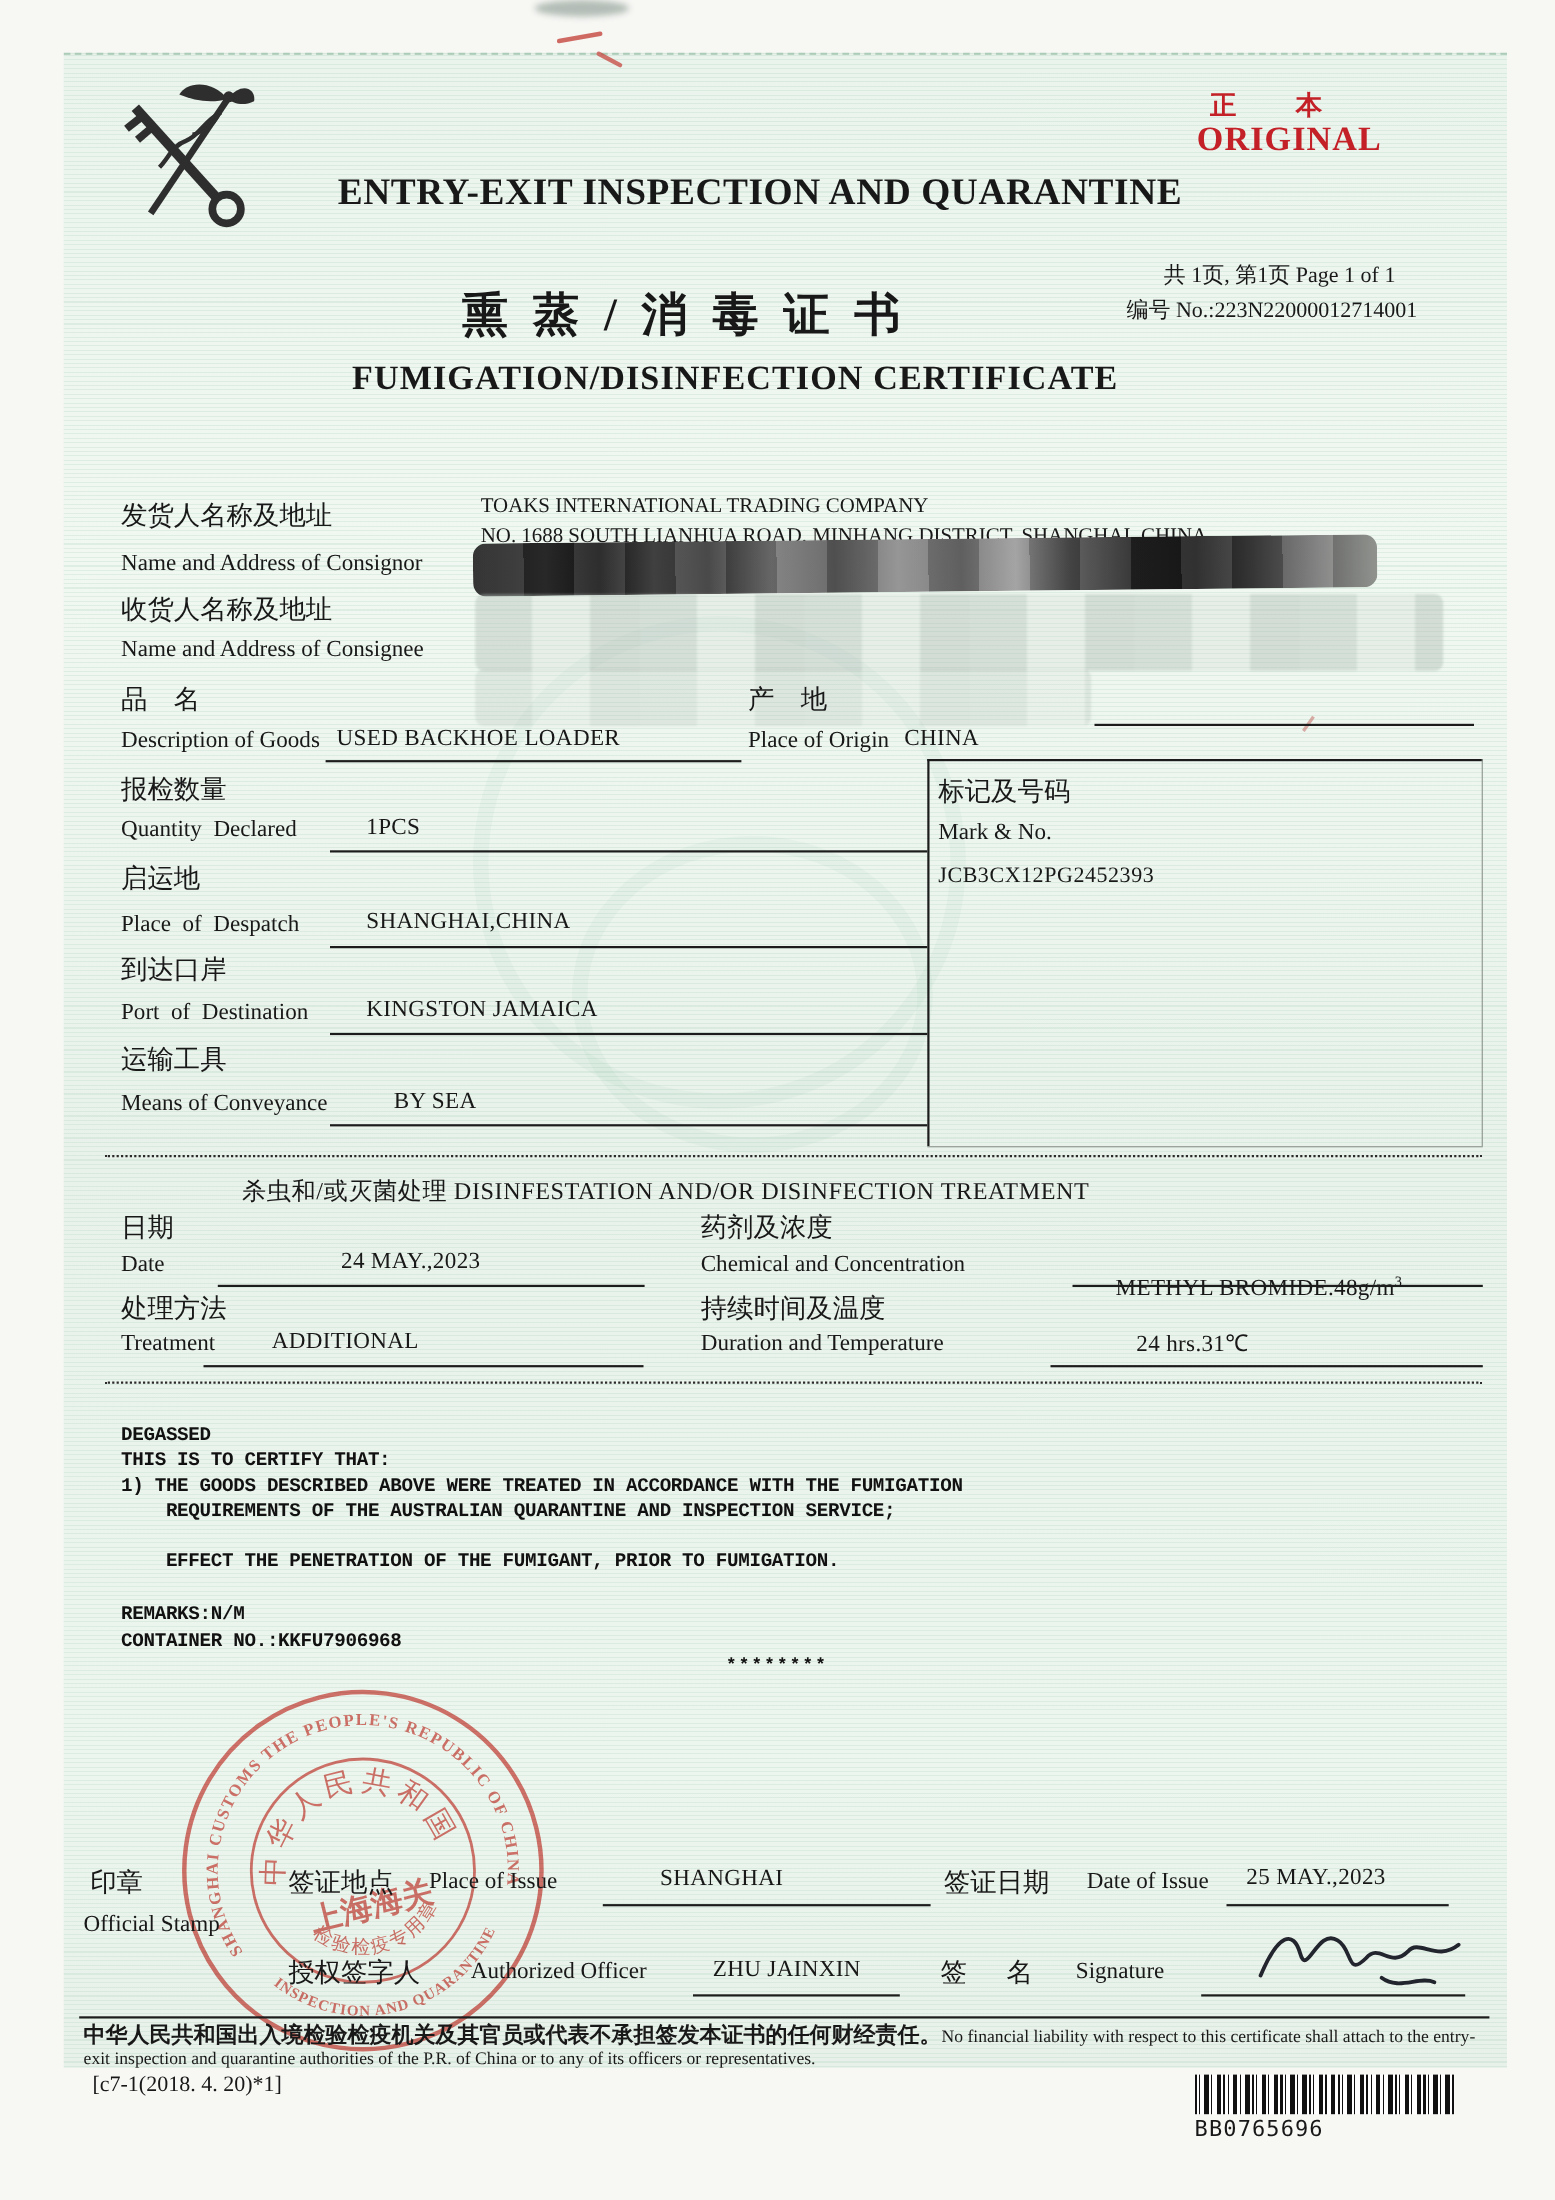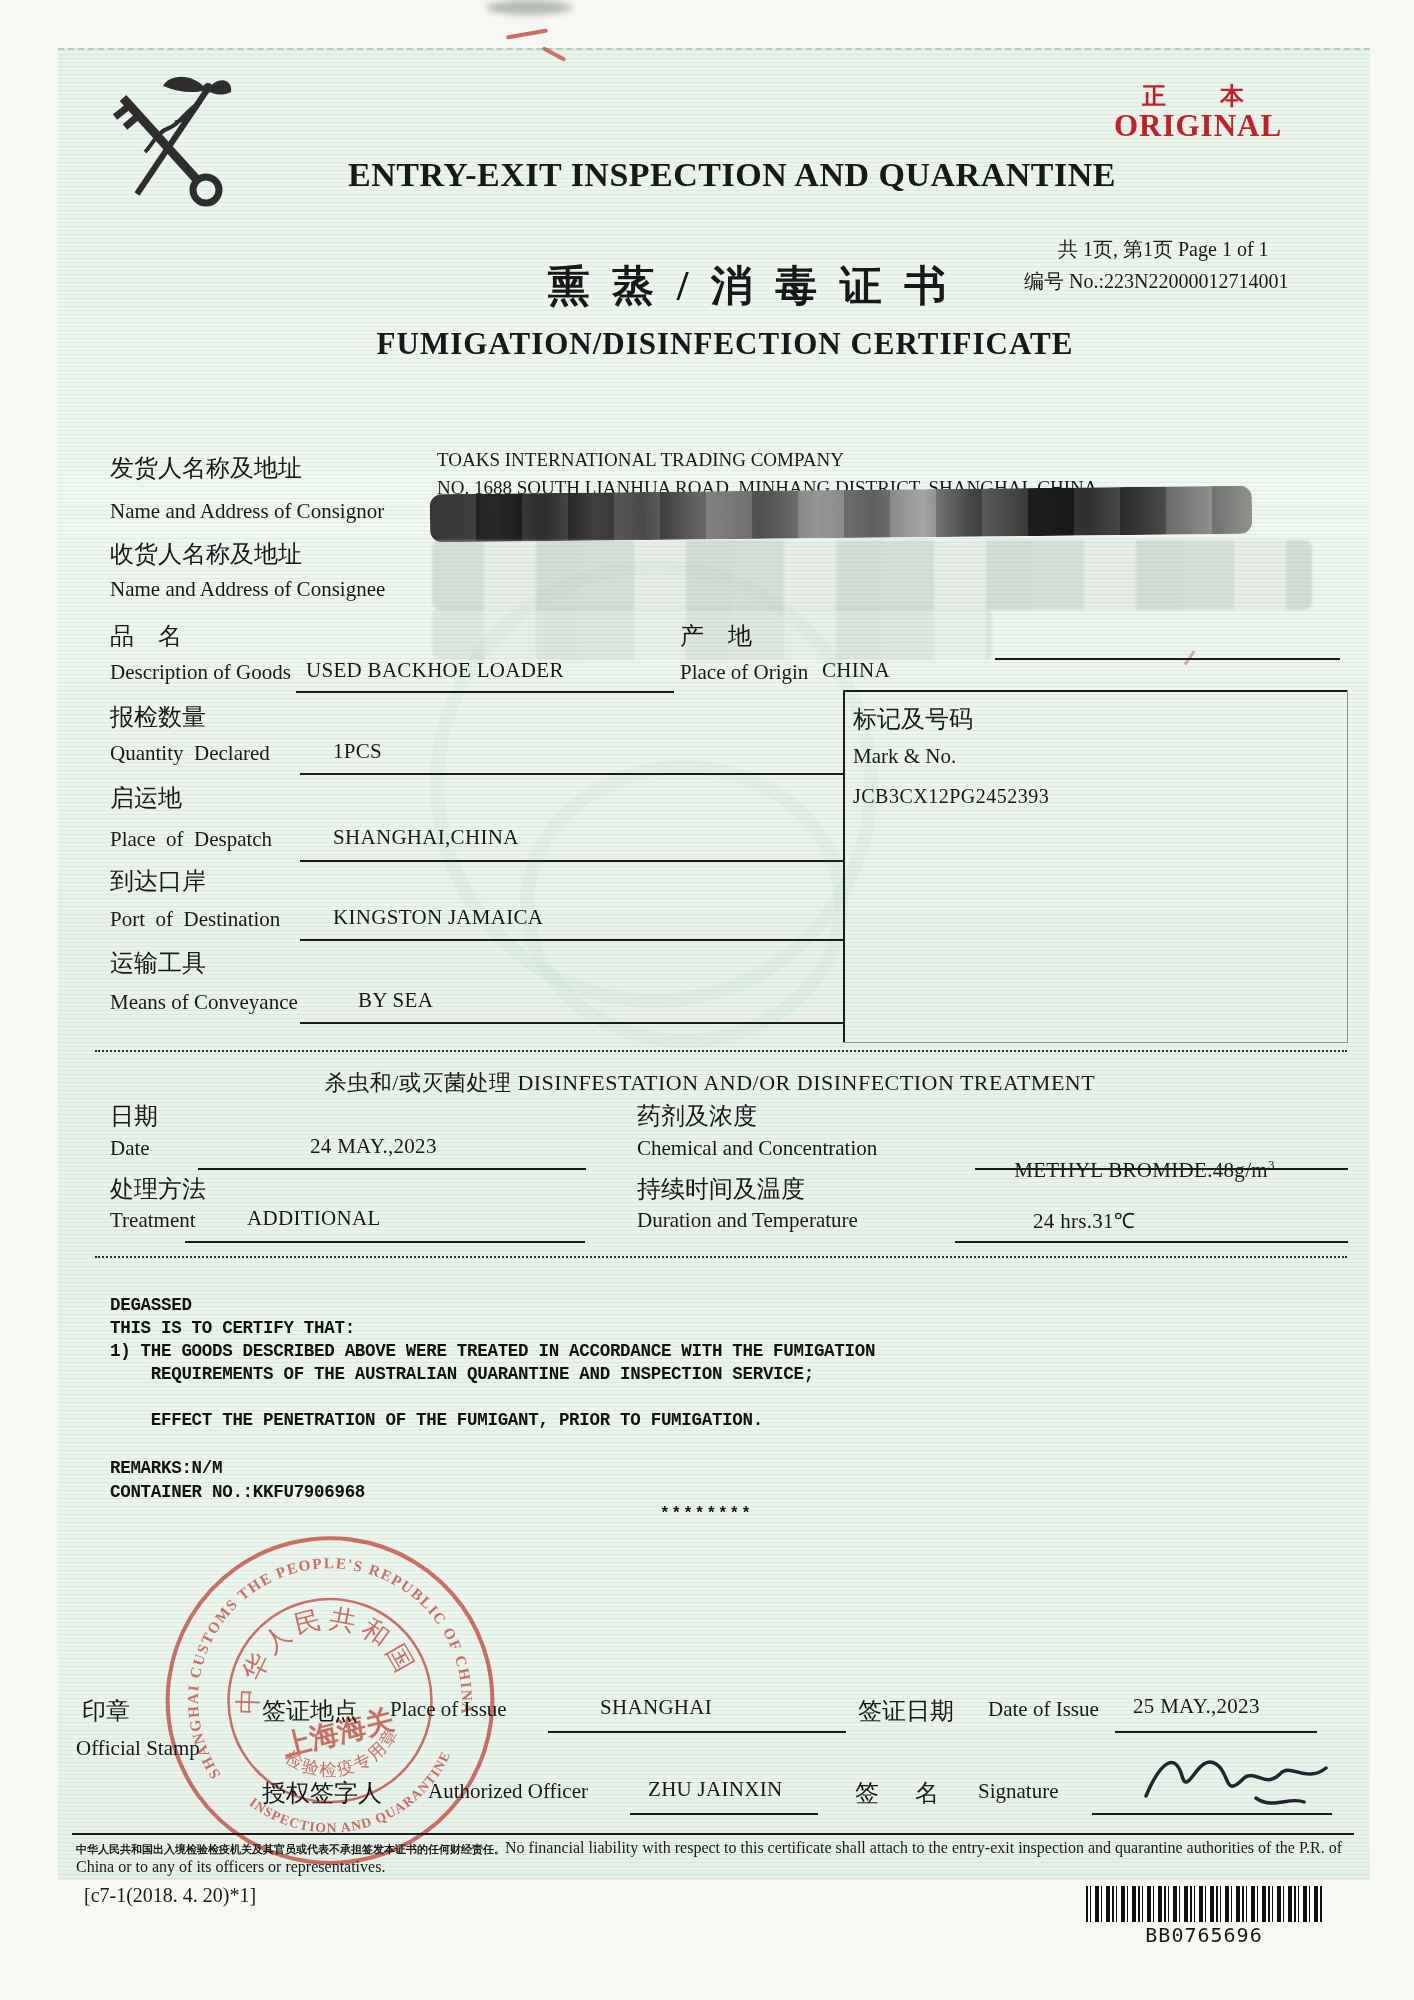--- a/index.html
+++ b/index.html
@@ -15,21 +15,21 @@
   .cn{font-size:24px;white-space:pre}
   .en{font-size:21px;white-space:pre}
   .val{font-size:21px;letter-spacing:.3px;white-space:pre}
   .sm{font-size:20px}
   .u{background:#1c1c1c;height:2px}
   .ul{background:#8b938c;height:1px}
   .mono{font-family:"Liberation Mono","DejaVu Sans Mono",monospace;font-weight:700;
         font-size:17.5px;letter-spacing:-.3px;white-space:pre;color:#111}
   .red{color:#c32127}
   .b{font-weight:700}
-  .ctr{text-align:center}
+  .ctr{}
   .dotted{border-top:2.5px dotted #2b2b2b;height:0}
   .redact-dark{border-radius:12px;transform:rotate(-.6deg);
     background-image:
       repeating-linear-gradient(90deg, rgba(255,255,255,.10) 0 46px, rgba(0,0,0,.14) 46px 92px),
       linear-gradient(90deg,#1e1e1e 0%,#2e2e2e 8%,#161616 14%,#4a4a4a 20%,#353535 26%,#777 33%,
         #5c5c5c 40%,#8a8a8a 47%,#6f6f6f 54%,#9a9a9a 60%,#4f4f4f 66%,#222 73%,#1a1a1a 80%,
         #3d3d3d 86%,#6a6a6a 92%,#a8aba6 100%)}
   .redact-light{border-radius:8px;filter:blur(1px);opacity:.75;
     background:repeating-linear-gradient(90deg, rgba(178,190,182,.55) 0 52px,
       rgba(208,216,210,.40) 52px 104px, rgba(166,178,170,.5) 104px 150px)}
@@ -222,20 +222,20 @@
     <svg width="200" height="80" viewBox="0 0 200 80">
       <g stroke="#22242e" stroke-width="3.5" fill="none" stroke-linecap="round">
         <path d="M8,58 C24,20 38,16 44,38 C50,60 60,14 78,26 C92,34 86,60 104,42 C116,28 126,52 142,36 C152,24 168,46 188,30"></path>
         <path d="M118,60 C134,72 152,58 166,64"></path>
       </g>
     </svg>
   </div>
 
   <div class="abs u" style="left:72px;top:1833px;width:1282px"></div>
   <div class="abs" style="left:76px;top:1839px;width:1284px;font-size:16px;line-height:1.18">
-    <span class="b" style="font-size:11px">中华人民共和国出入境检验检疫机关及其官员或代表不承担签发本证书的任何财经责任。</span><span>No financial liability with respect to this certificate shall attach to the entry-exit inspection and quarantine authorities of the P.R. of China or to any of its officers or representatives.</span>
+    <span class="b" style="font-size:20px">中华人民共和国出入境检验检疫机关及其官员或代表不承担签发本证书的任何财经责任。</span><span>No financial liability with respect to this certificate shall attach to the entry-exit inspection and quarantine authorities of the P.R. of China or to any of its officers or representatives.</span>
   </div>
 
   <div class="abs sm" style="left:84px;top:1884px">[c7-1(2018. 4. 20)*1]</div>
   <div class="abs barcode" style="left:1086px;top:1886px;width:236px;height:36px"></div>
   <div class="abs ctr bctext" style="left:1086px;top:1923px;width:236px">BB0765696</div>
 
 </div>
 
 </body></html>

